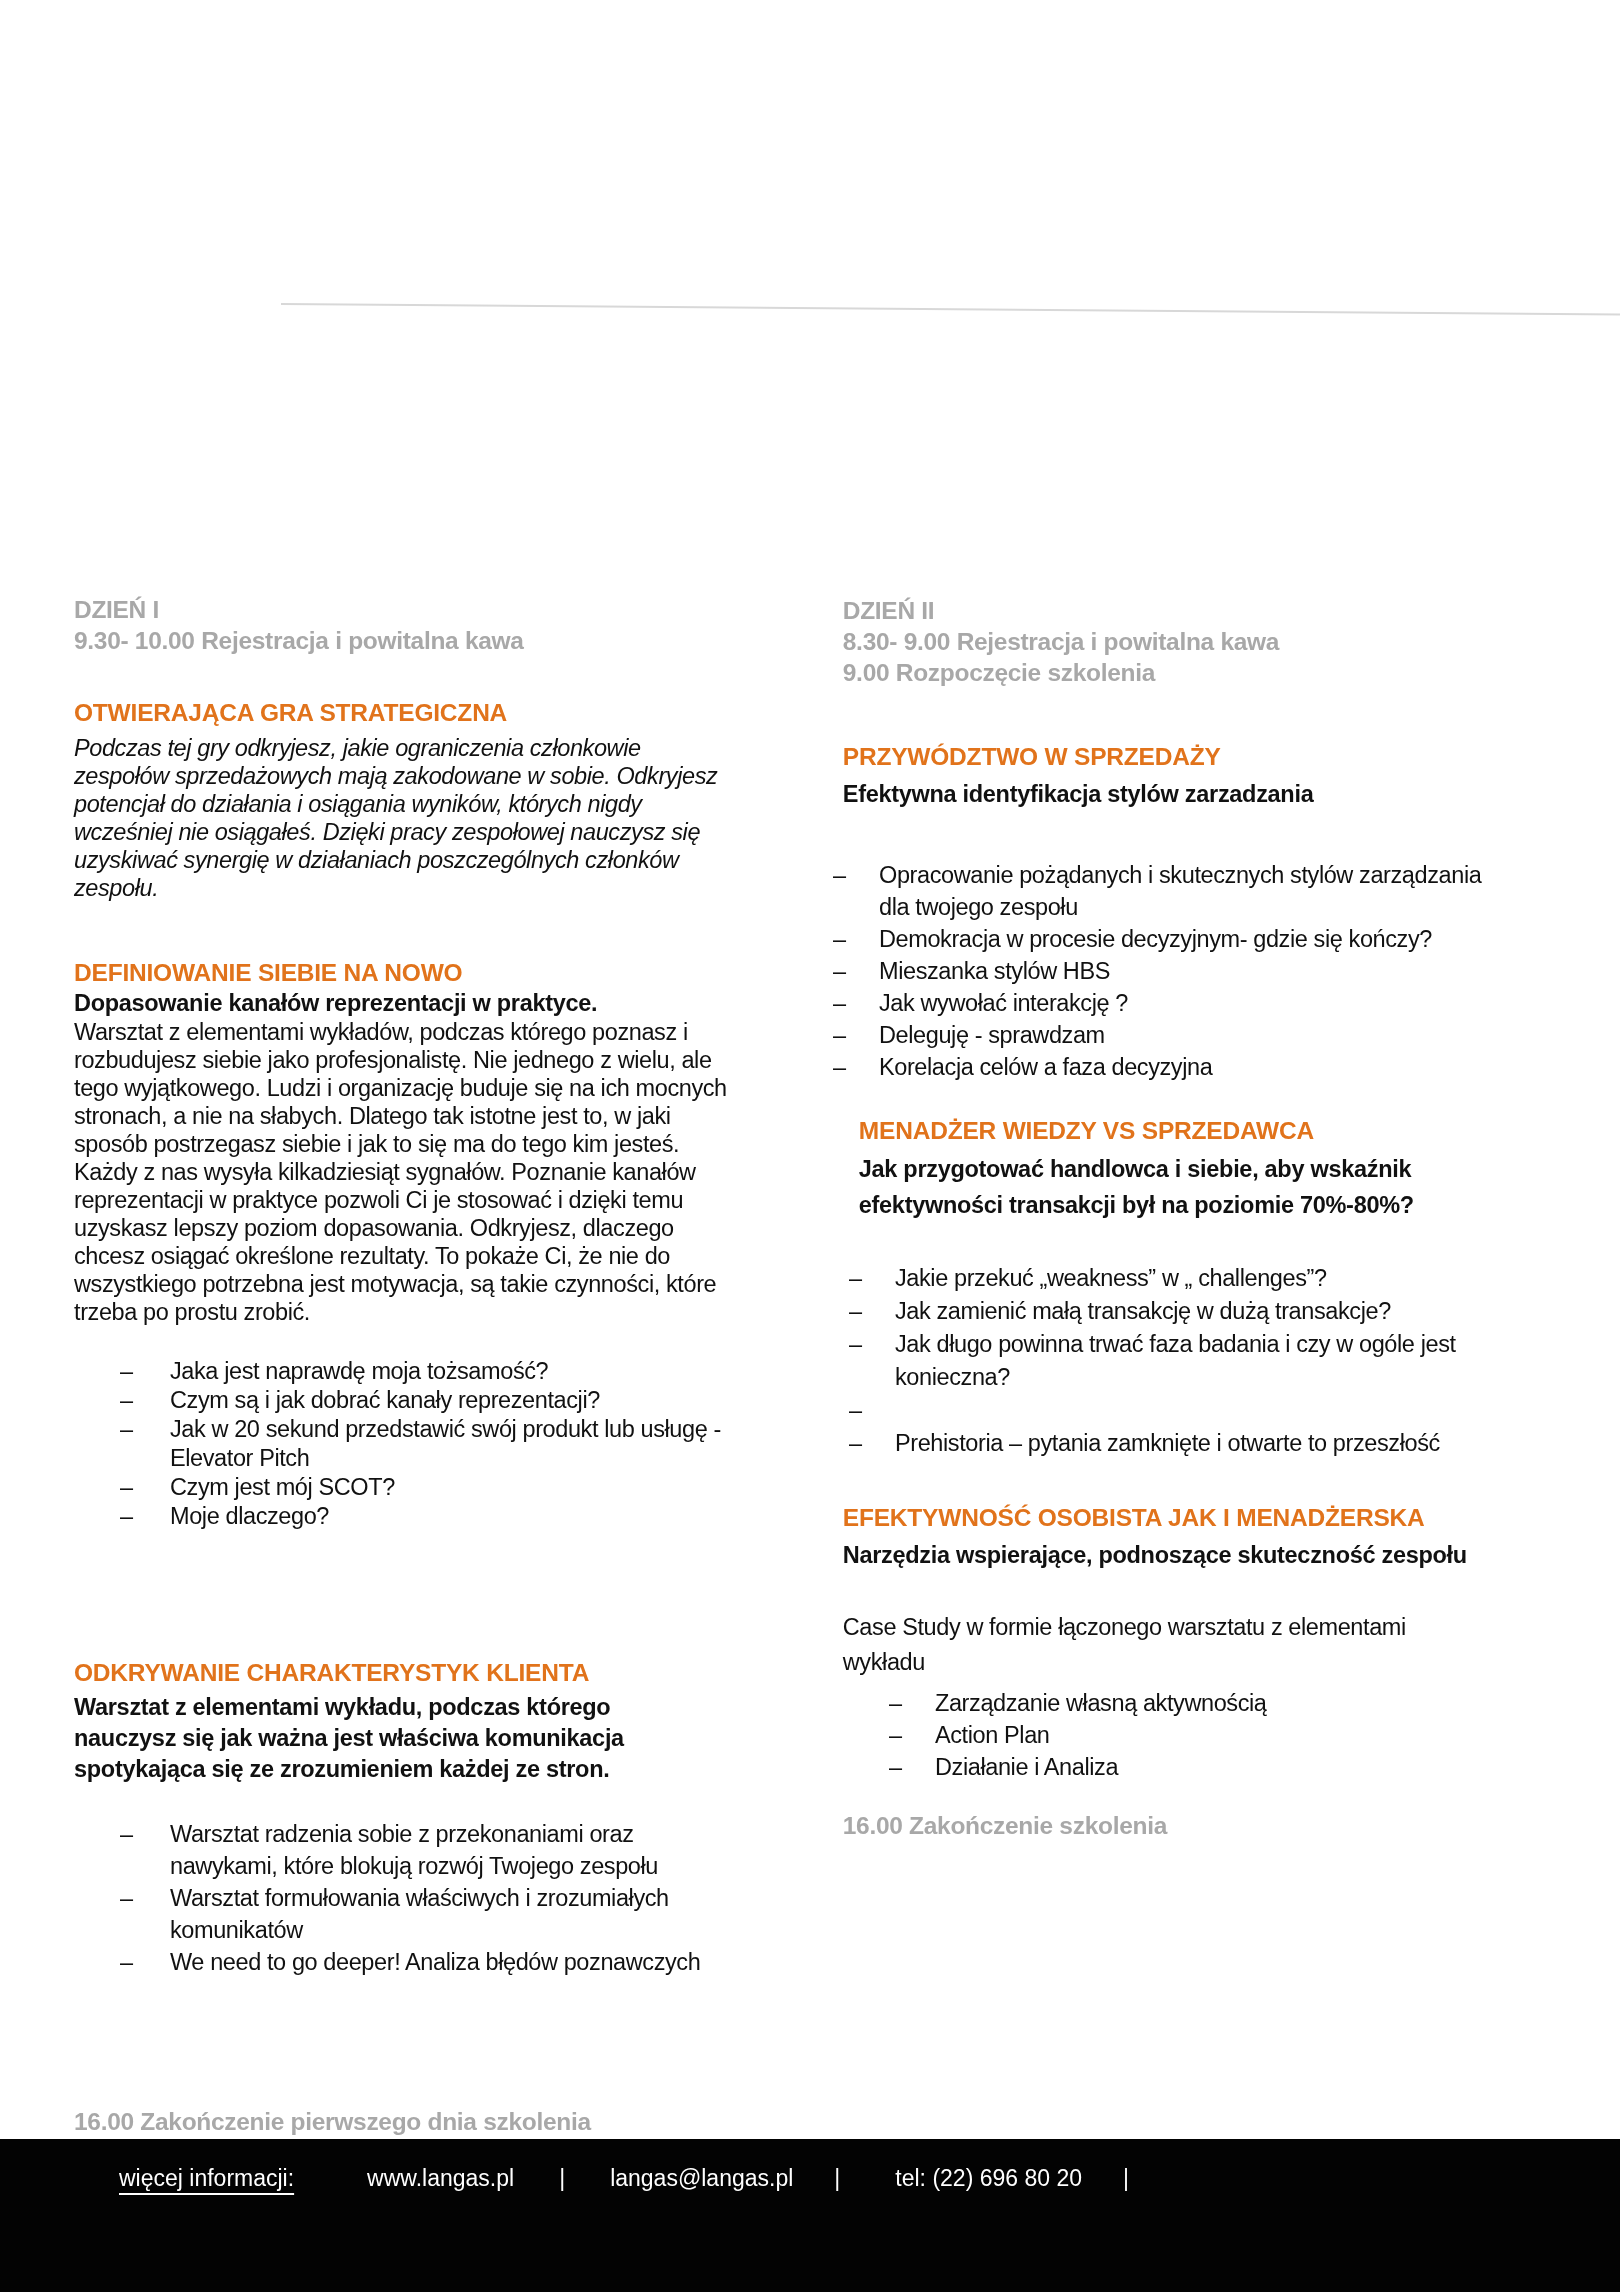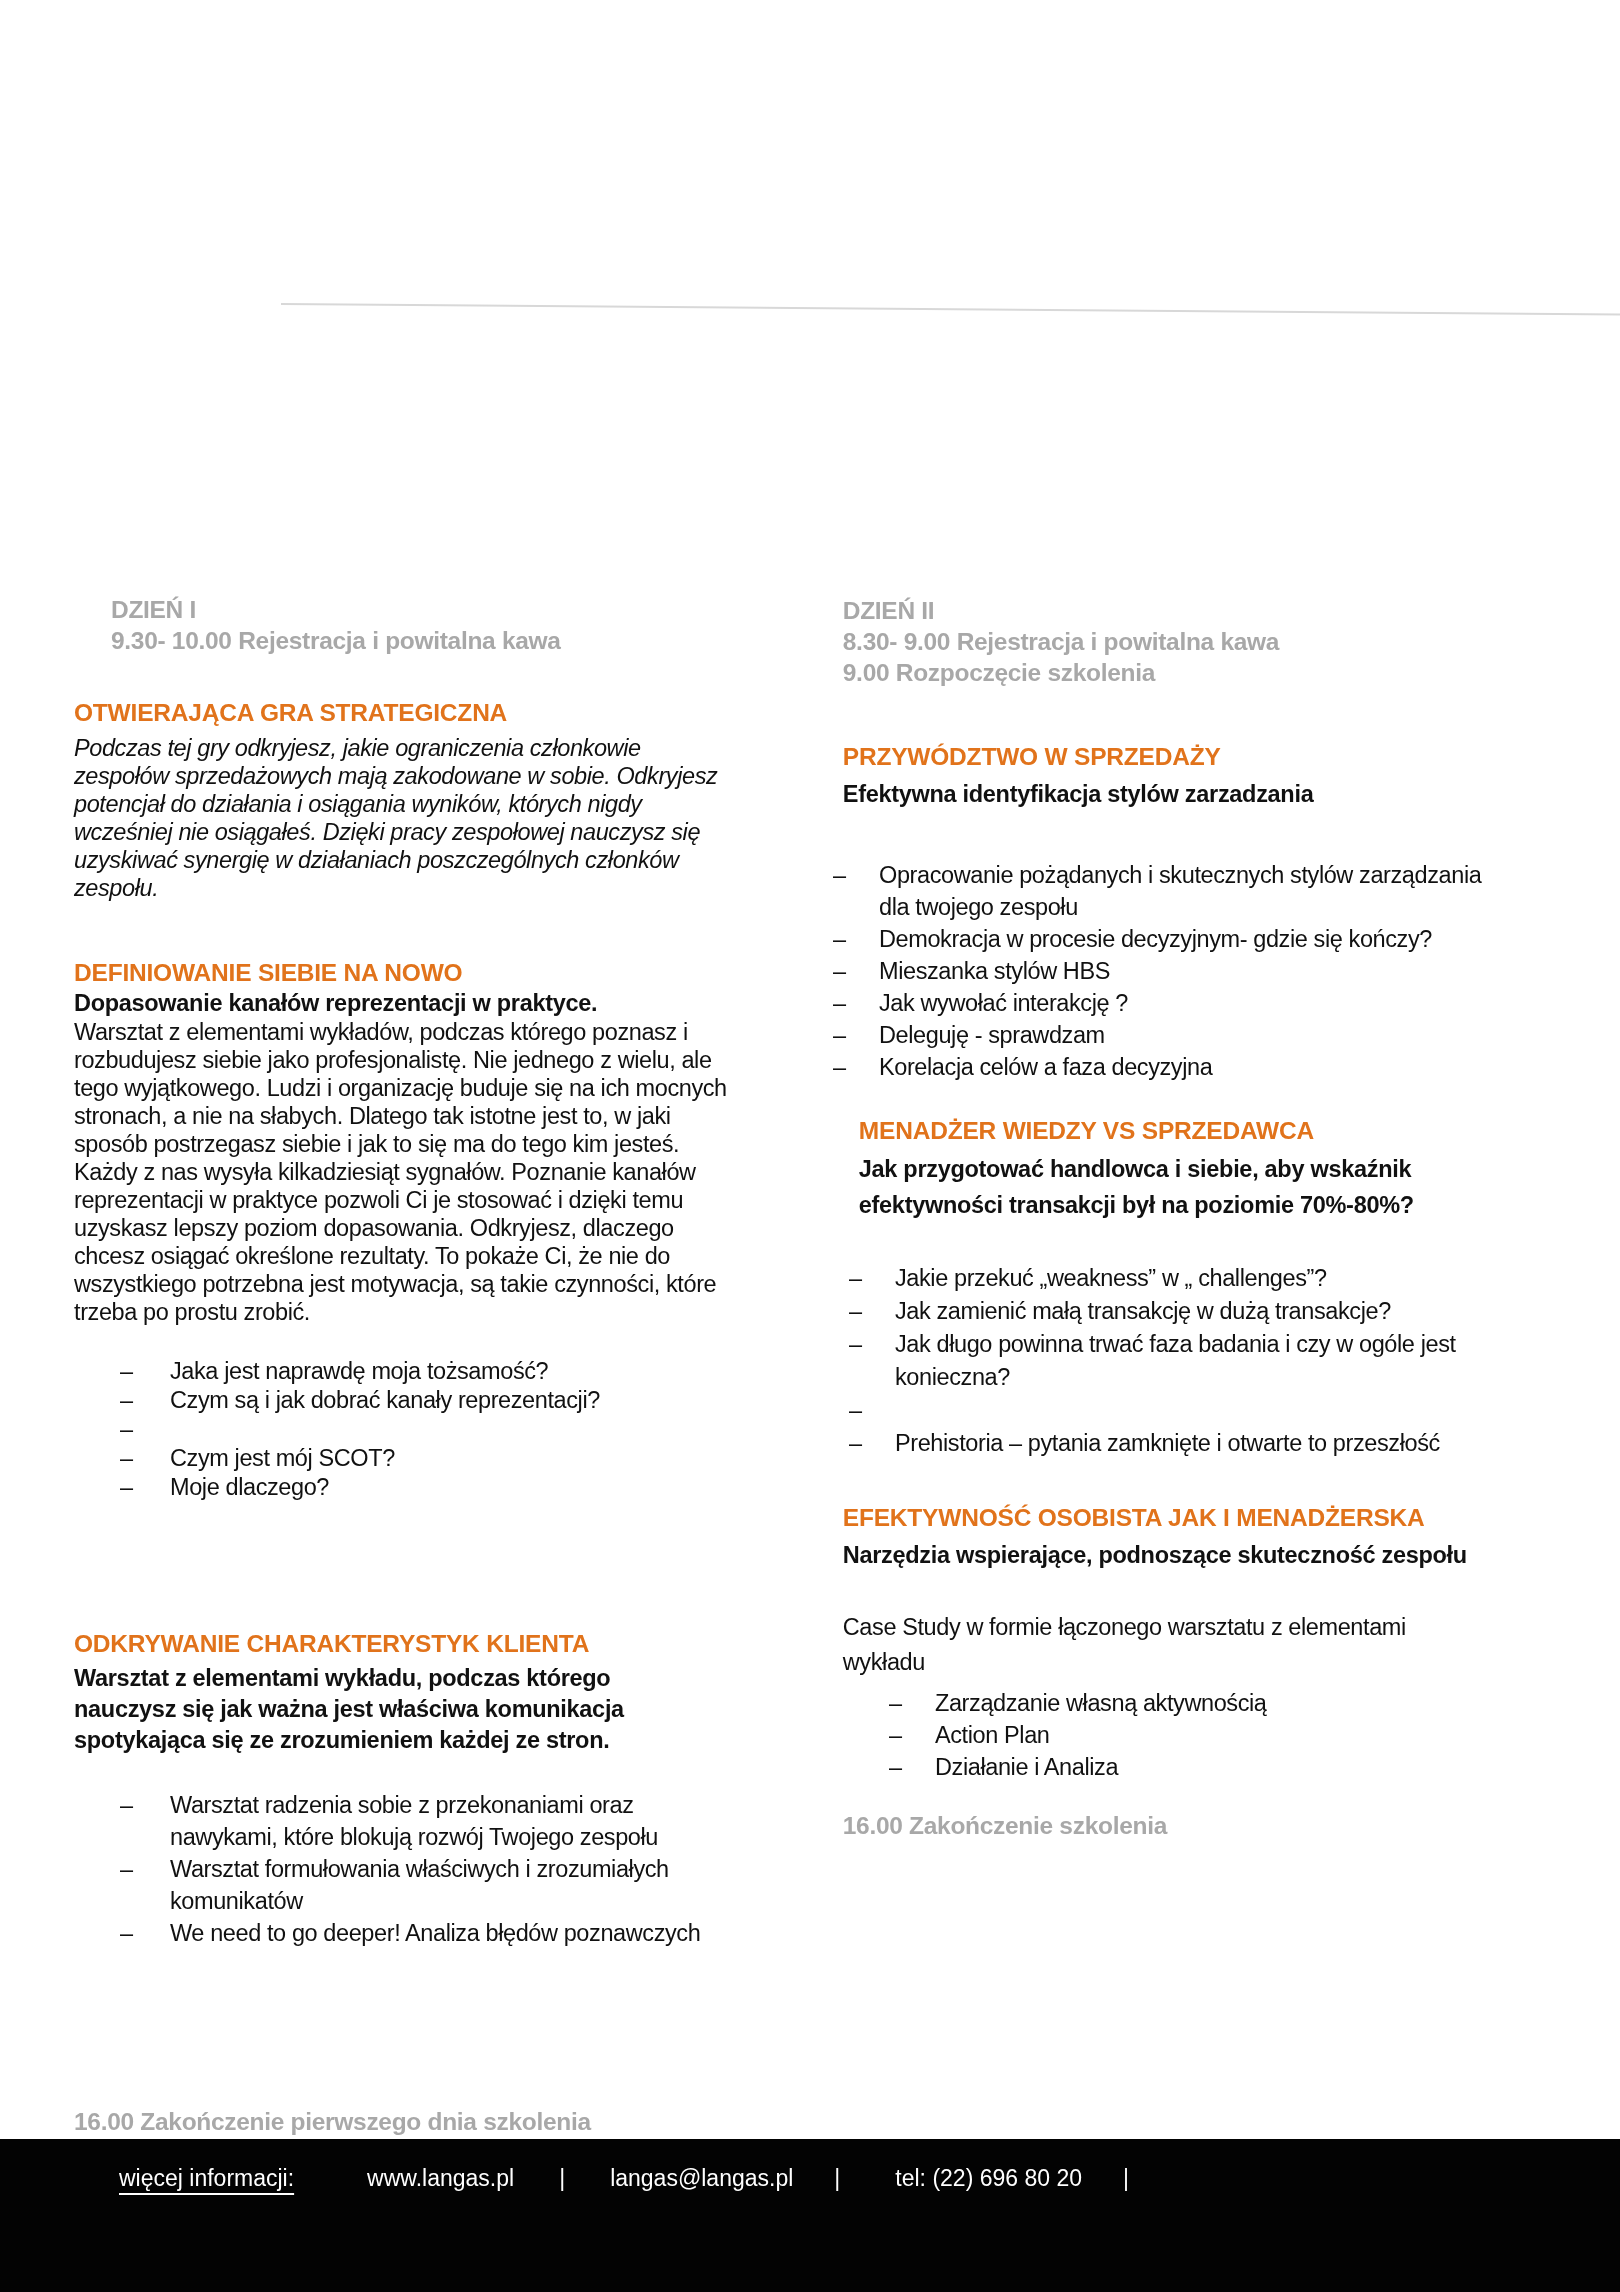--- a/index.html
+++ b/index.html
@@ -23,21 +23,21 @@
     background:var(--divider);
     transform:rotate(0.45deg);transform-origin:left center;
   }
   .col{position:absolute;}
   .left-col{left:74px;top:594px;width:735px;}
   .right-col{left:833px;top:595px;width:750px;}
   .right-col .sch,.right-col .sec-title,.right-col .subtitle,.right-col .bodytext,.right-col .closing-flow{margin-left:9.8px;}
 
   .sch{
     font-size:24.5px;font-weight:bold;color:var(--gray);
-    line-height:31px;letter-spacing:-0.3px;margin-left:37px;
+    line-height:31px;letter-spacing:-0.3px;
   }
   .sec-title{
     margin:0;color:var(--accent);
     font-size:24.5px;font-weight:bold;line-height:29px;letter-spacing:-0.2px;
   }
   .subtitle{
     margin:0;font-size:23.5px;font-weight:bold;line-height:31px;letter-spacing:-0.3px;
   }
   .bodytext{
     margin:0;font-size:23.5px;line-height:28px;letter-spacing:-0.4px;
@@ -134,20 +134,21 @@
         <div class="bullet">
           <span class="dash">–</span>
           <span class="btext">Jaka jest naprawdę moja tożsamość?</span>
         </div>
         <div class="bullet">
           <span class="dash">–</span>
           <span class="btext">Czym są i jak dobrać kanały reprezentacji?</span>
         </div>
         <div class="bullet">
           <span class="dash">–</span>
+          <span class="btext">Jak w 20 sekund przedstawić swój produkt lub usługę - Elevator Pitch</span>
         </div>
         <div class="bullet">
           <span class="dash">–</span>
           <span class="btext">Czym jest mój SCOT?</span>
         </div>
         <div class="bullet">
           <span class="dash">–</span>
           <span class="btext">Moje dlaczego?</span>
         </div>
       </div>

